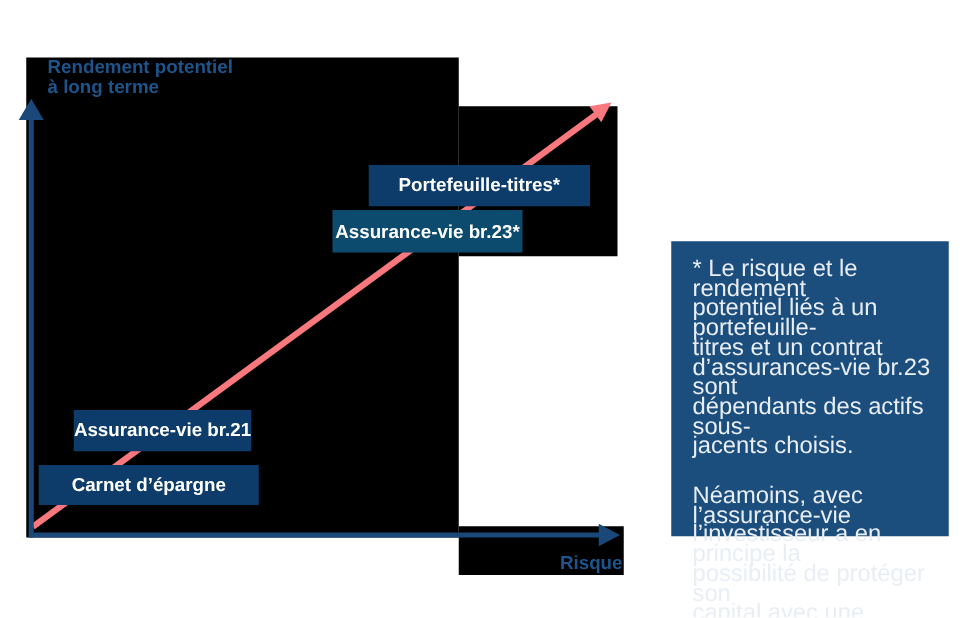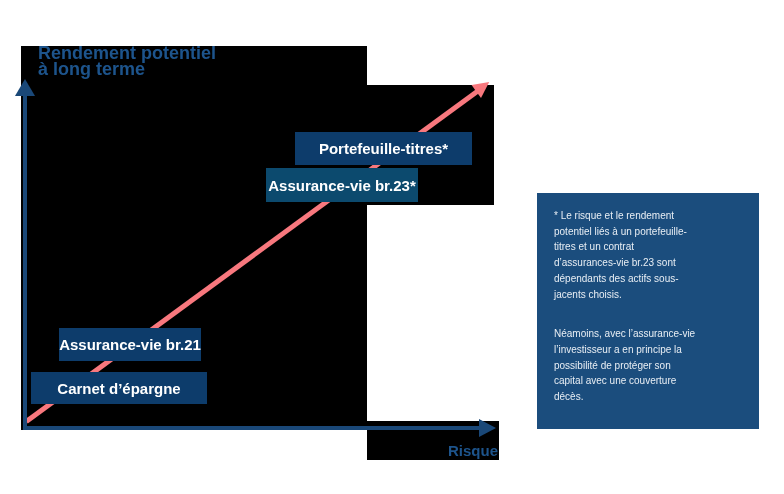--- a/index.html
+++ b/index.html
@@ -75,21 +75,21 @@
     border-top: 9px solid transparent;
     border-bottom: 9px solid transparent;
     border-left: 17px solid #1a4878;
     z-index: 3;
   }
 
   
   .ylab {
     position: absolute;
     left: 38px; top: 46px;
-    font-size: 18px;
+    font-size: 15px;
     font-weight: 700;
     line-height: 15.5px;
     color: #1d548c;
     white-space: pre-line;
     z-index: 4;
   }
   .xlab {
     position: absolute;
     left: 368px; top: 442px;
     width: 130px;
@@ -119,21 +119,21 @@
   .tag-porte  { left: 295px; top: 132px; width: 177px; height: 33px; }
 
   
   .note {
     position: absolute;
     left: 537px; top: 193px;
     width: 222px; height: 236px;
     background: #1b4d7d;
     color: #e8eef4;
     padding: 15px 6px 12px 17px;
-    font-size: 10px;
+    font-size: 19px;
     line-height: 15.7px;
     z-index: 4;
   }
   .note p { white-space: pre-line; }
   .note p + p { margin-top: 24px; }
 </style>
 </head>
 <body>
 
 <div class="canvas">

